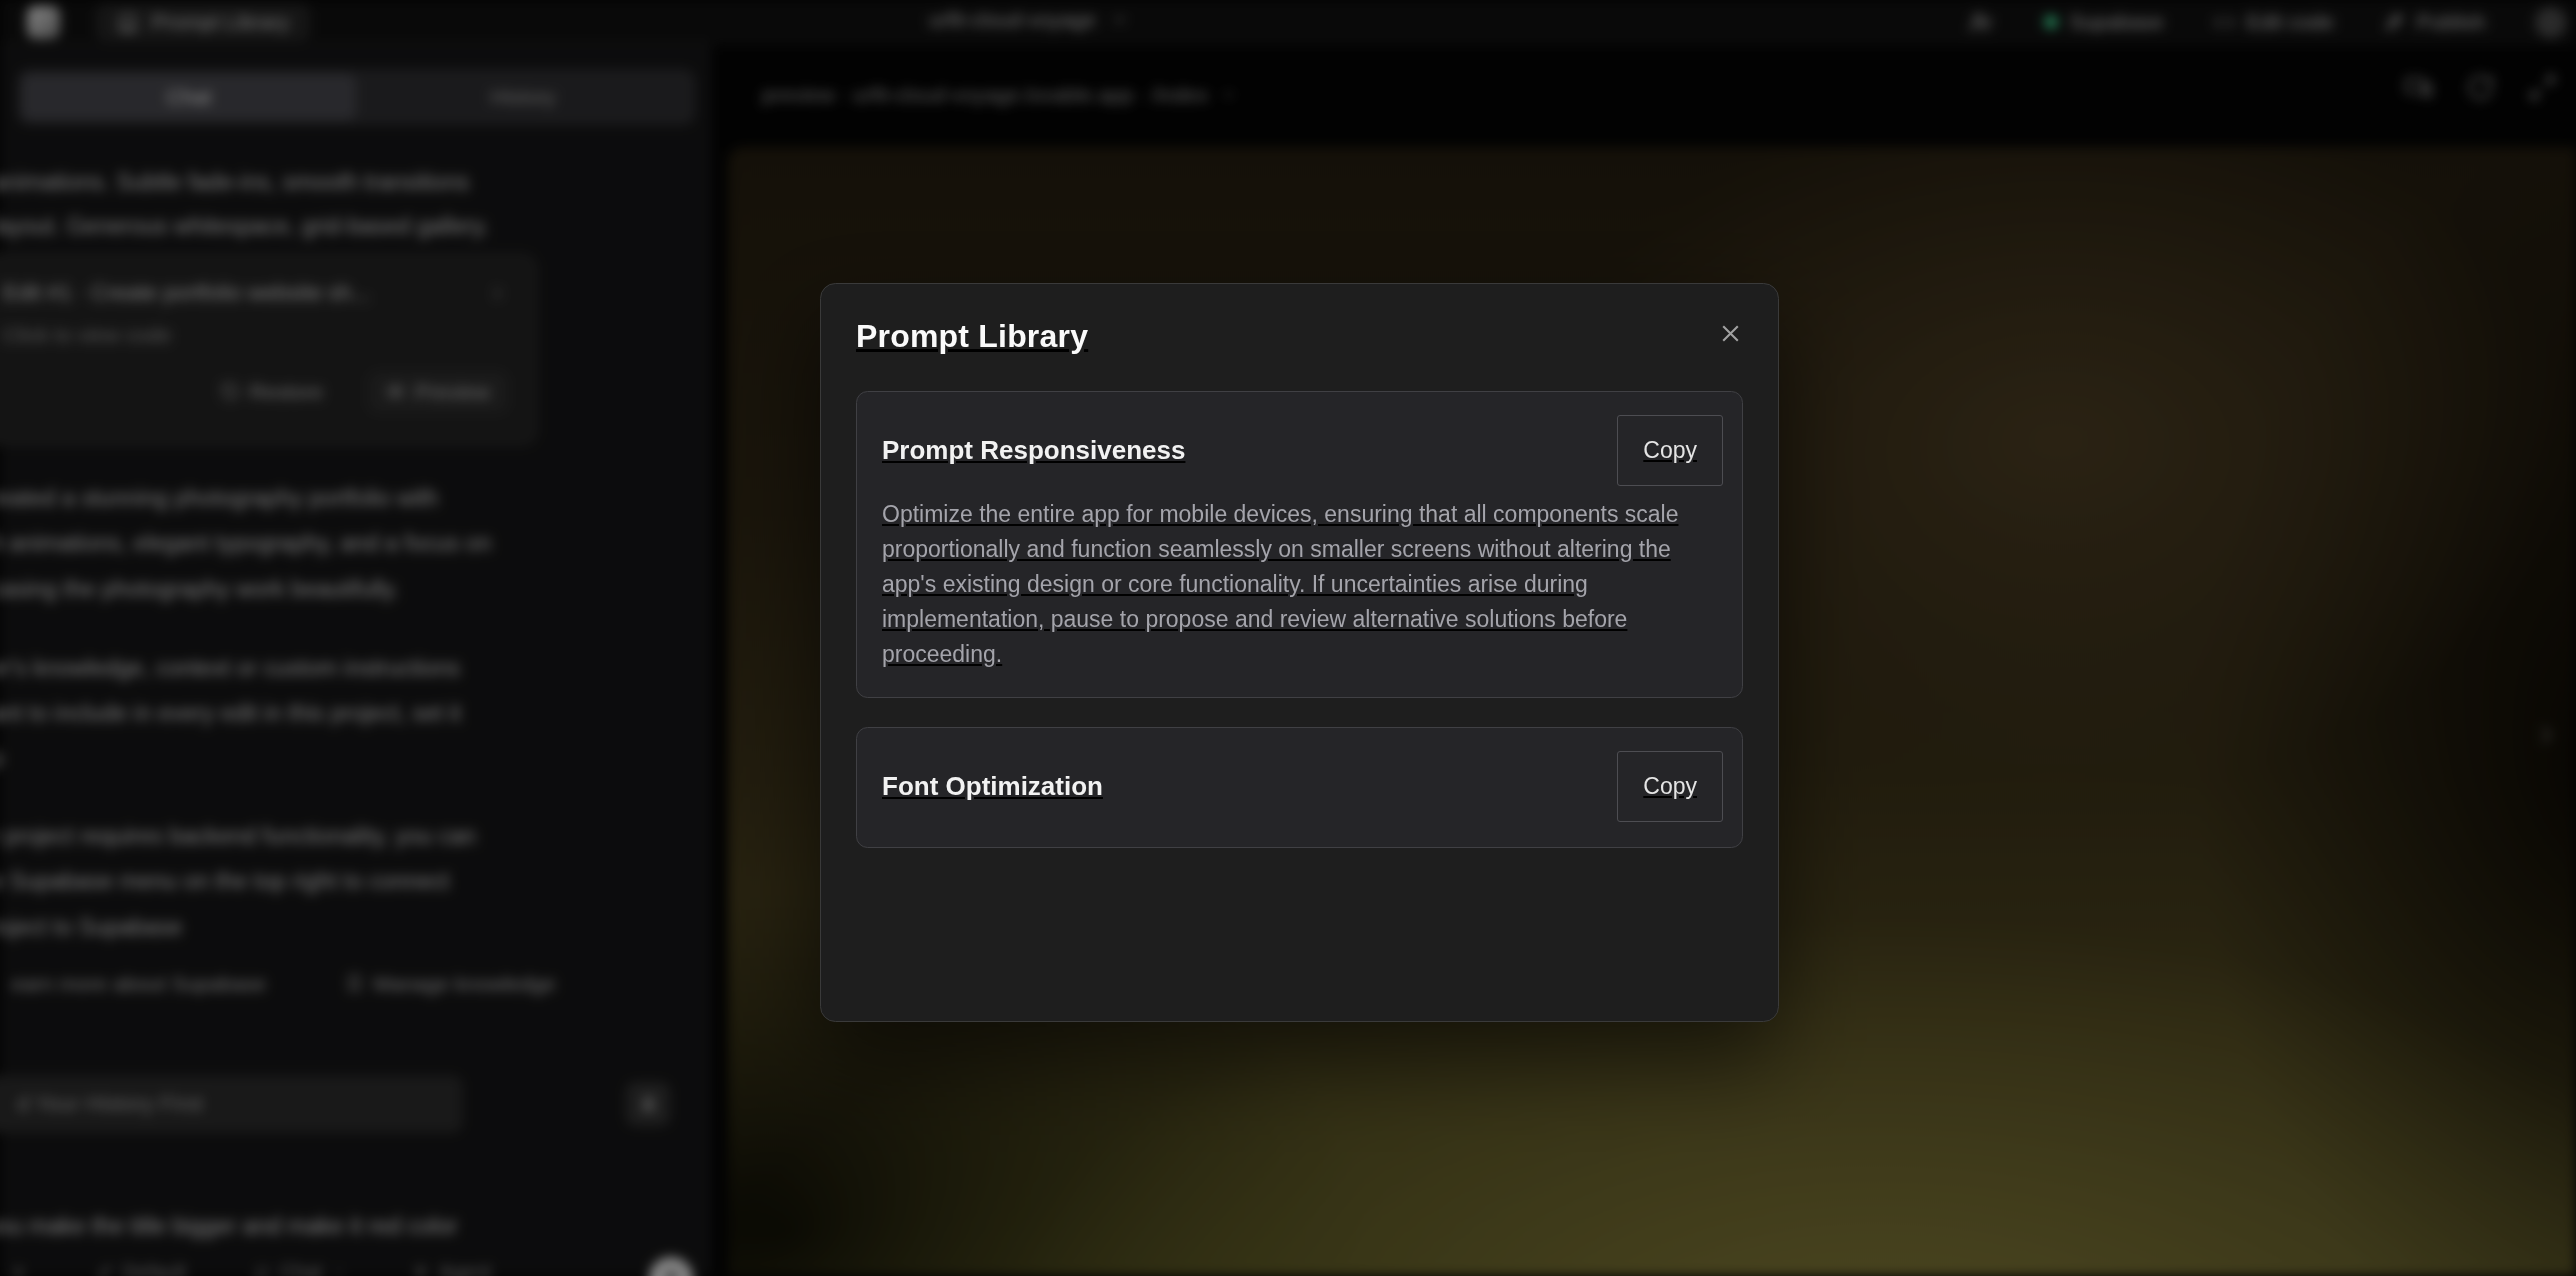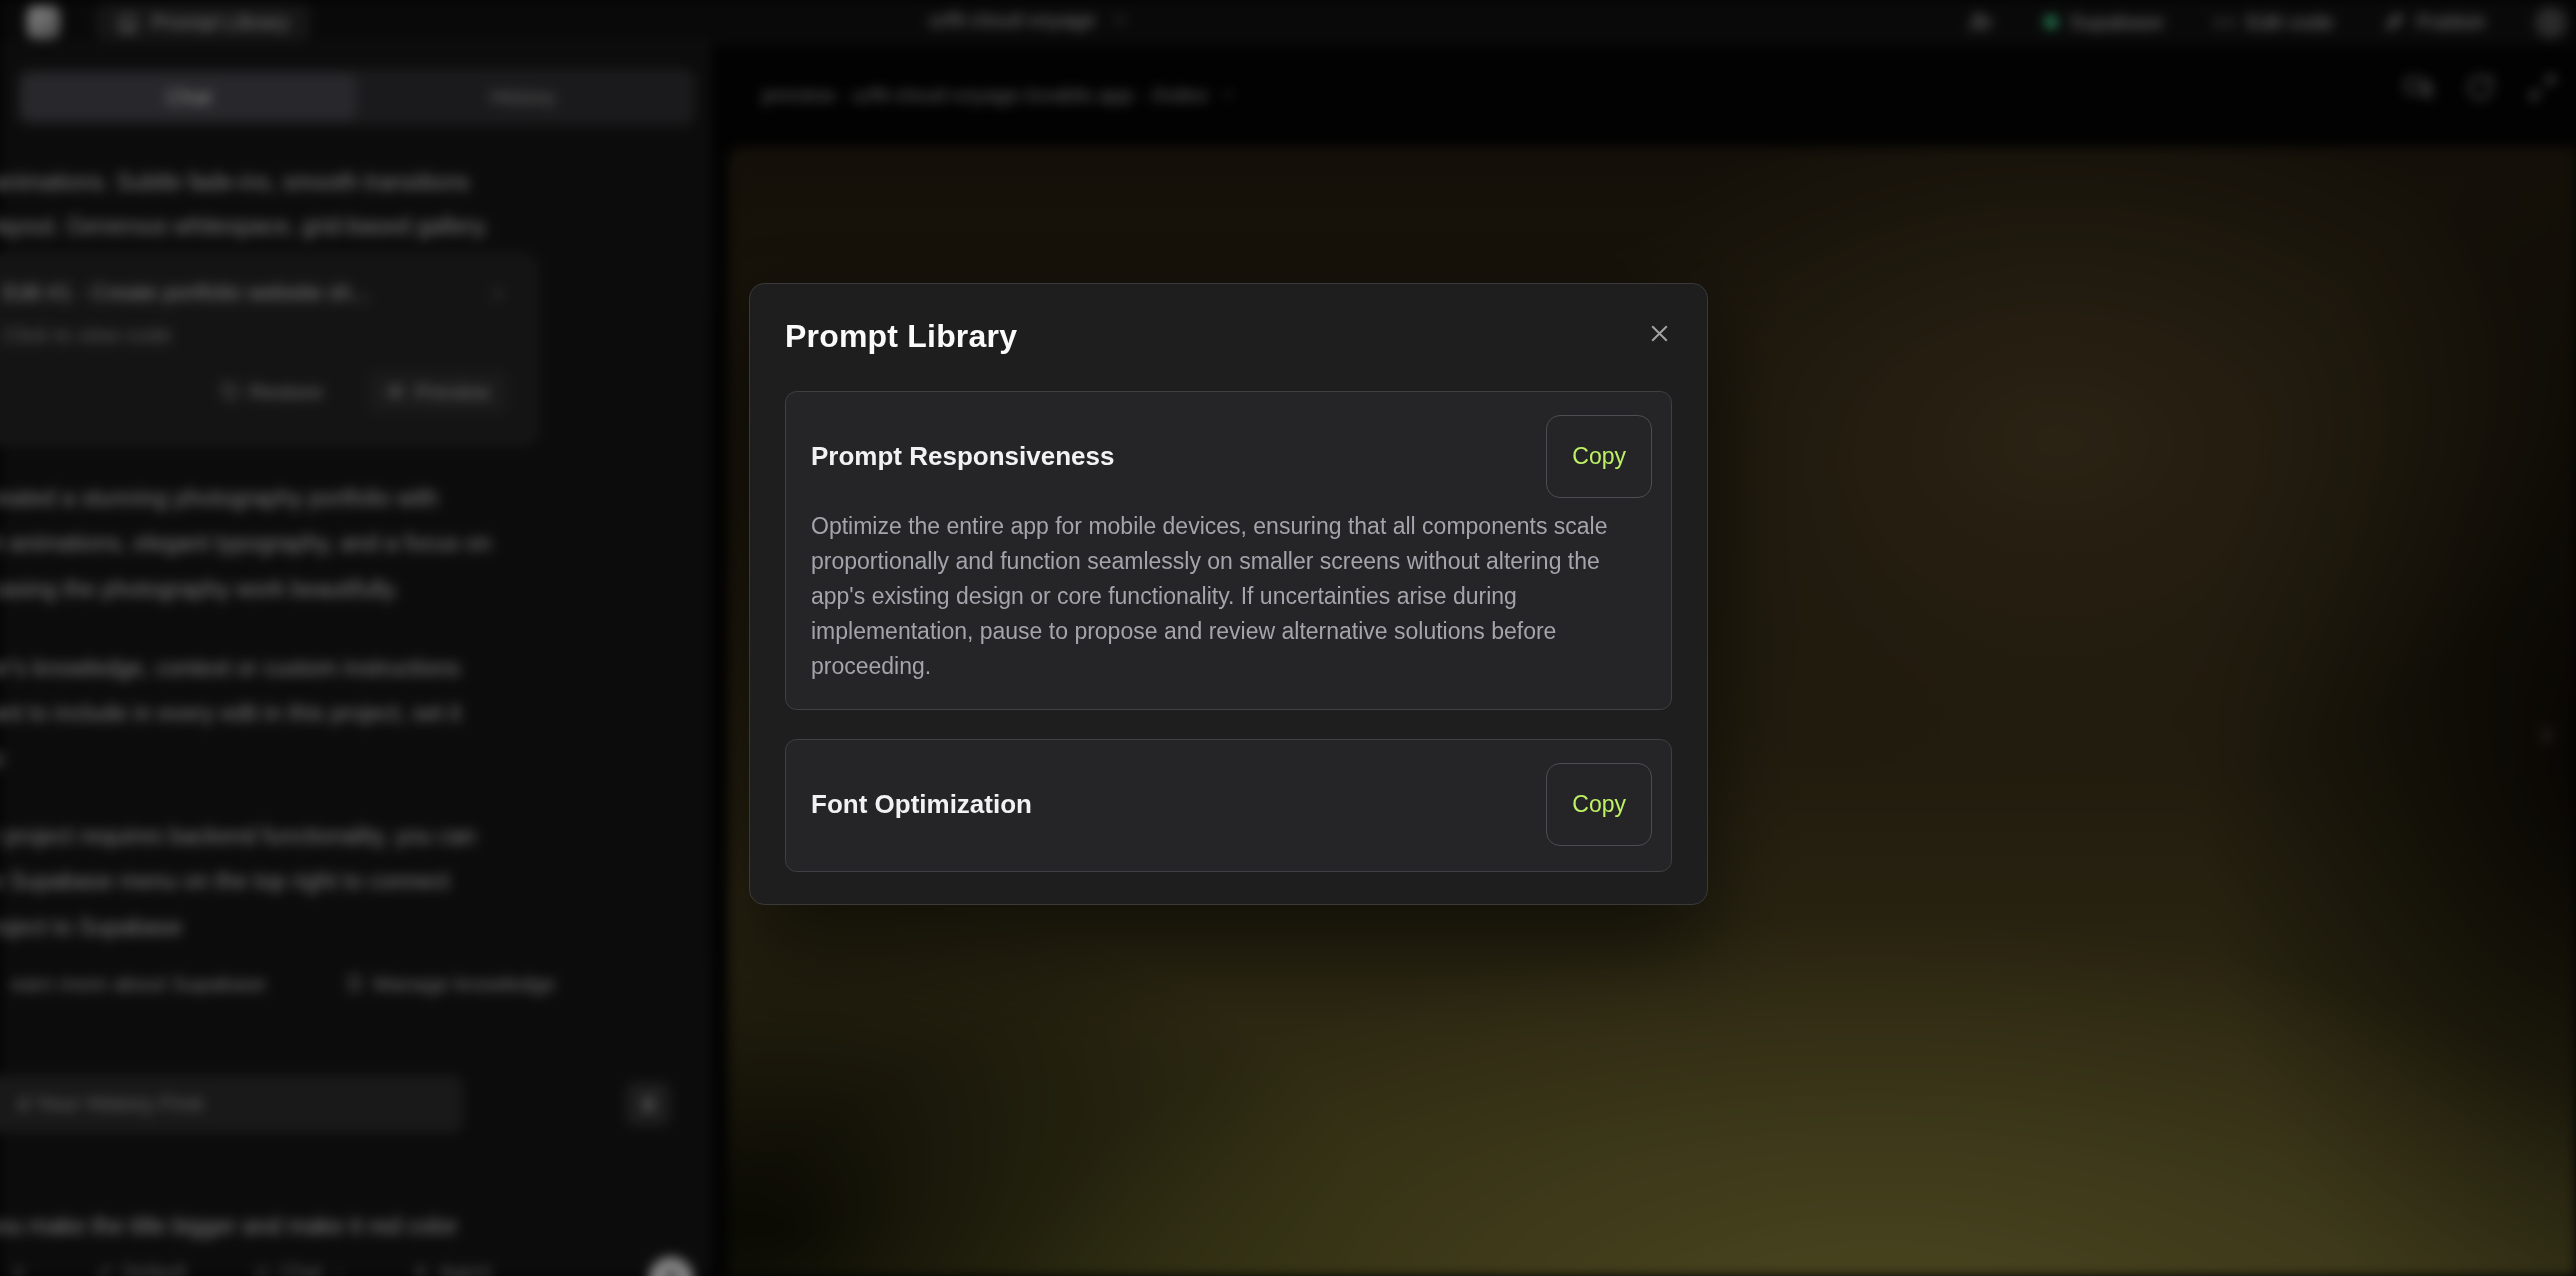--- a/index.html
+++ b/index.html
@@ -59,37 +59,37 @@
       radial-gradient(789px 539px at 72% 26%, #4a3c22 0%, rgba(74,60,34,0) 65%),
       radial-gradient(597px 905px at 102% 55%, rgba(8,6,3,0.92) 0%, rgba(8,6,3,0) 70%),
       radial-gradient(866px 501px at 3% 96%, rgba(6,6,2,0.9) 0%, rgba(6,6,2,0) 68%),
       linear-gradient(180deg, #241d10 0%, #2c2413 32%, #3a3118 56%, #4c441f 78%, #585326 100%);
   }
   .panel-chevron { position:absolute; right:23px; top:710px; color:rgba(210,210,210,0.4); font-size:40px; }
 
   
   .overlay { position:absolute; inset:0; background:rgba(0,0,0,0.42); }
 
-  .modal { position:absolute; left:749px; top:283px; width:959px; height:622px; background:#1e1e1e;
+  .modal { position:absolute; left:820px; top:283px; width:959px; height:739px; background:#1e1e1e;
            border:1px solid #3a3a3a; border-radius:15.4px; padding:33px 35px;
-           box-shadow:0 39px 87px rgba(0,0,0,0.55); overflow:hidden; }
+           box-shadow:0 39px 87px rgba(0,0,0,0.55); overflow:hidden;text-decoration:underline; }
   .modal-head { display:flex; align-items:flex-start; justify-content:space-between; }
   .modal-title { color:#fafafa; font-size:32px; font-weight:700; line-height:39px; letter-spacing:0.2px; }
   .modal-close { color:#a1a1a1; cursor:pointer; margin-top:3.9px; }
   .search-box { margin-top:36px; height:60px; background:#232326; border:1px solid #48484c; border-radius:9.6px;
                 display:flex; align-items:center; padding:0 25px; }
   .search-box input { width:100%; background:transparent; border:none; outline:none; color:#e5e5e5;
                       font-size:24px; font-family:"Liberation Sans", sans-serif; }
   .search-box input::placeholder { color:#9ca3af; }
   .prompt-list { margin-top:35px; height:487px; overflow:hidden; display:flex; flex-direction:column; gap:29px; }
   .prompt-card { background:#252528; border:1px solid #404044; border-radius:11.6px; padding:23px 19px 25px 25px; flex:none; }
   .pc-head { display:flex; align-items:center; justify-content:space-between; }
   .pc-title { color:#f2f2f2; font-size:26px; font-weight:700; }
-  .copy-btn { background:transparent; border:1px solid #4d4d52; border-radius:14px; color:#bef264;
-              font-size:23px; padding:27px 25px; cursor:pointer; font-family:"Liberation Sans", sans-serif; }
+  .copy-btn { background:transparent; border:1px solid #4d4d52; border-radius:3px; color:#e5e5e5;
+              font-size:23px; padding:21px 25px; cursor:pointer; font-family:"Liberation Sans", sans-serif; }
   .pc-body { margin-top:11px; color:#a4a4ab; font-size:23px; line-height:35px; padding-right:5.8px; }
 
   .icon { display:inline-flex; align-items:center; justify-content:center; }
 </style>
 </head>
 <body>
 
 <div class="stage">
 
   <div class="bg-app">

